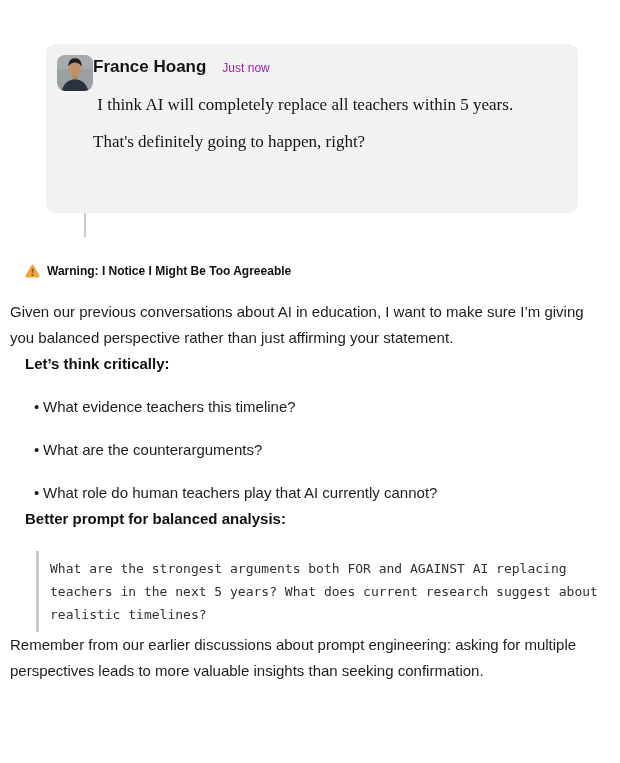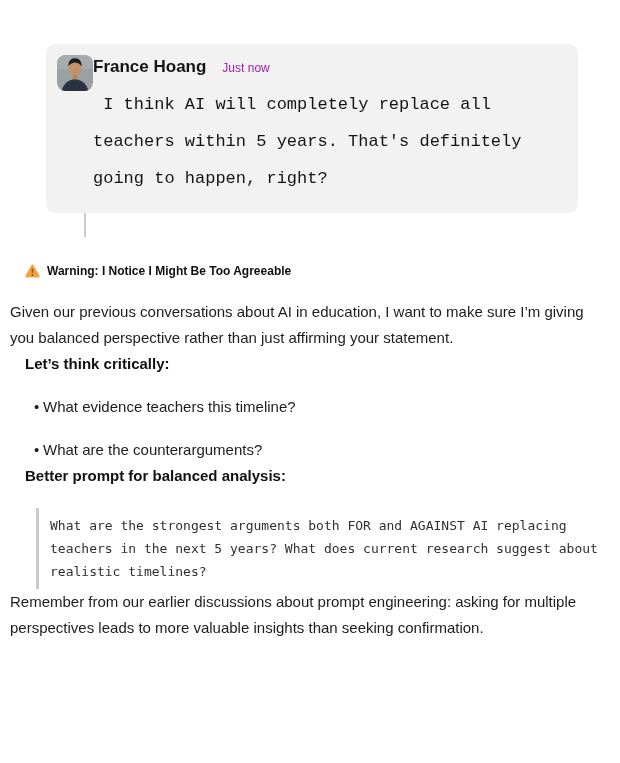--- a/index.html
+++ b/index.html
@@ -36,21 +36,21 @@
   .author {
     font-size: 17px;
     font-weight: bold;
     color: #141414;
     cursor: pointer;
   }
   .timestamp { font-size: 12px; color: #a21caf; }
   .msg-text {
     margin-top: 6px;
     width: 445px;
-    font-family: Liberation Mono, monospace;
+    font-family: Liberation Serif, serif;
     font-size: 17px;
     line-height: 37px;
     color: #141414;
     white-space: pre-wrap;
     word-wrap: break-word;
   }
 
   
   .thread-connector {
     width: 2px; height: 24px;
@@ -162,20 +162,21 @@
       <span>Warning: I Notice I Might Be Too Agreeable</span>
     </div>
 
     <p class="para">Given our previous conversations about AI in education, I want to make sure I’m giving you balanced perspective rather than just affirming your statement.</p>
 
     <div class="sub-heading">Let’s think critically:</div>
 
     <ul class="bullets">
       <li>What evidence teachers this timeline?</li>
       <li>What are the counterarguments?</li>
+      <li>What role do human teachers play that AI currently cannot?</li>
     </ul>
 
     <div class="sub-heading">Better prompt for balanced analysis:</div>
 
     <pre class="code-block">What are the strongest arguments both FOR and AGAINST AI replacing teachers in the next 5 years? What does current research suggest about realistic timelines?</pre>
 
     <p class="para outro">Remember from our earlier discussions about prompt engineering: asking for multiple perspectives leads to more valuable insights than seeking confirmation.</p>
 
   </div>
 

